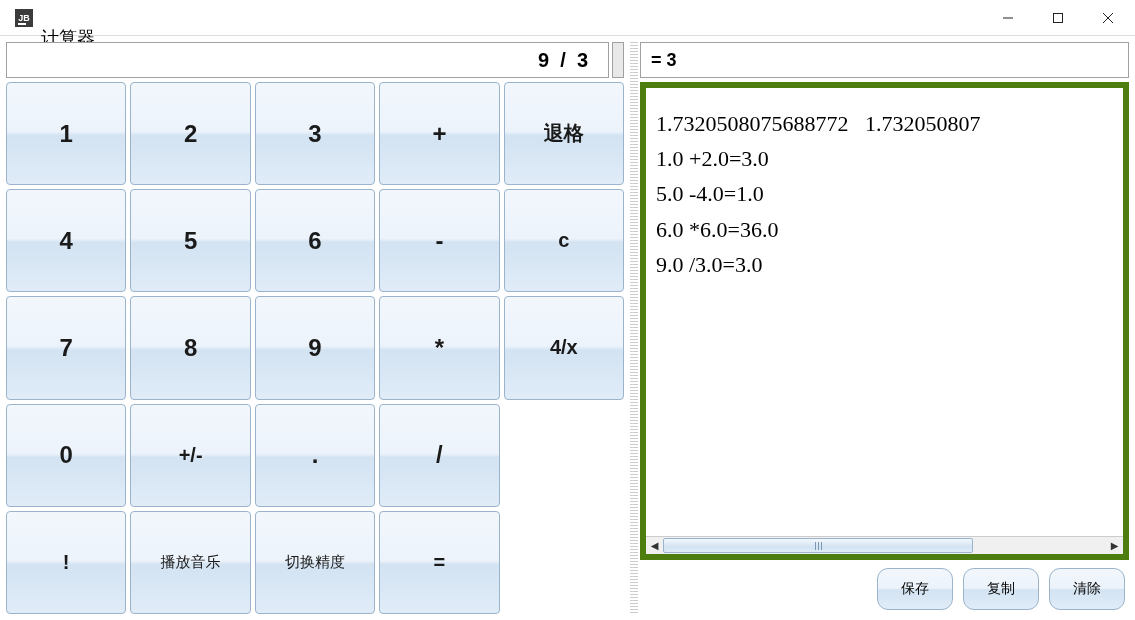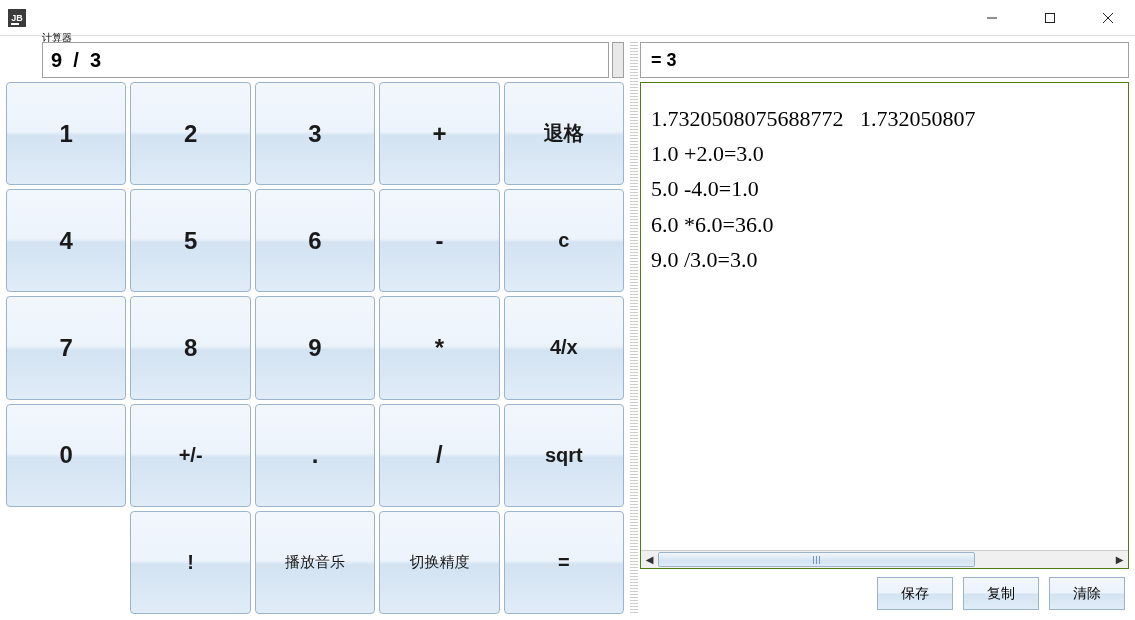--- a/index.html
+++ b/index.html
@@ -7,24 +7,23 @@
   font-family: "Microsoft YaHei", Arial, sans-serif;
   background: #fff;
   width: 1135px;
   height: 620px;
   overflow: hidden;
 }
 .titlebar {
   height: 36px;
   display: flex;
   align-items: center;
-  padding: 0 2px 0 8px;
+  padding: 0 2px 0 15px;
   border-bottom: 1px solid #ddd;
   background: #fff;
-  gap: 8px;
 }
 .titlebar .app-icon {
   width: 18px;
   height: 18px;
   background: #3b3b3b;
   color: #fff;
   font-size: 9px;
   font-weight: bold;
   display: flex;
   align-items: center;
@@ -34,21 +33,21 @@
 }
 .titlebar .app-icon::after {
   content: "";
   position: absolute;
   bottom: 2px;
   left: 3px;
   width: 8px;
   height: 2px;
   background: #fff;
 }
-.titlebar .title { font-size: 10px; margin-top: 40px; }
+.titlebar .title { font-size: 18px; margin-top: 40px; }
 .titlebar .spacer { flex: 1; }
 .win-ctrl {
   width: 50px;
   height: 30px;
   display: flex;
   align-items: center;
   justify-content: center;
   font-size: 14px;
   color: #333;
 }
@@ -68,23 +67,22 @@
   display: flex;
   margin-bottom: 4px;
 }
 .expr-input {
   flex: 1;
   height: 36px;
   border: 1px solid #a0a0a0;
   background: #fff;
   font-size: 20px;
   font-weight: bold;
-  text-align: left;
-  padding: 0 8px;
-  margin-left: 36px;
+  text-align: right;
+  padding: 0 20px;
 }
 .switch-btn {
   width: 12px;
   height: 36px;
   margin-left: 3px;
   background: #e8e8e8;
   border: 1px solid #a0a0a0;
 }
 .keypad {
   flex: 1;
@@ -124,21 +122,21 @@
   background: #fff;
   font-size: 18px;
   font-weight: bold;
   padding: 6px 10px;
   margin-bottom: 4px;
   display: flex;
   align-items: center;
 }
 .history-wrap {
   flex: 1;
-  border: 1px solid #4d7c0f;
+  border: 6px solid #4d7c0f;
   background: #fff;
   position: relative;
   overflow: hidden;
 }
 .history {
   padding: 18px 10px;
   font-family: "SimSun", "NSimSun", serif;
   font-size: 22px;
   line-height: 1.6;
   white-space: pre;
@@ -189,24 +187,24 @@
   background: repeating-linear-gradient(to right, #7a97b5 0, #7a97b5 1px, transparent 1px, transparent 3px);
 }
 .bottom-btns {
   display: flex;
   justify-content: flex-end;
   gap: 10px;
   padding: 8px 4px 4px;
 }
 .action-btn {
   min-width: 76px;
-  height: 33px;
+  height: 42px;
   background: linear-gradient(to bottom, #f2f7fc 0%, #ecf3fb 48%, #d3e3f2 52%, #e0ecf8 100%);
   border: 1px solid #9bb4cc;
-  border-radius: 0;
+  border-radius: 11px;
   font-size: 14px;
   display: flex;
   align-items: center;
   justify-content: center;
   cursor: pointer;
 }
 </style>
 </head>
 <body>
 
@@ -255,21 +253,20 @@
       <div class="key">7</div>
       <div class="key">8</div>
       <div class="key">9</div>
       <div class="key">*</div>
       <div class="key small">4/x</div>
 
       <div class="key">0</div>
       <div class="key small">+/-</div>
       <div class="key">.</div>
       <div class="key">/</div>
-      <div class="key small">sqrt</div>
 
       <div class="key hidden"></div>
       <div class="key small">!</div>
       <div class="key smaller">播放音乐</div>
       <div class="key smaller">切换精度</div>
       <div class="key small">=</div>
     </div>
   </div>
 
   <div class="divider"></div>

